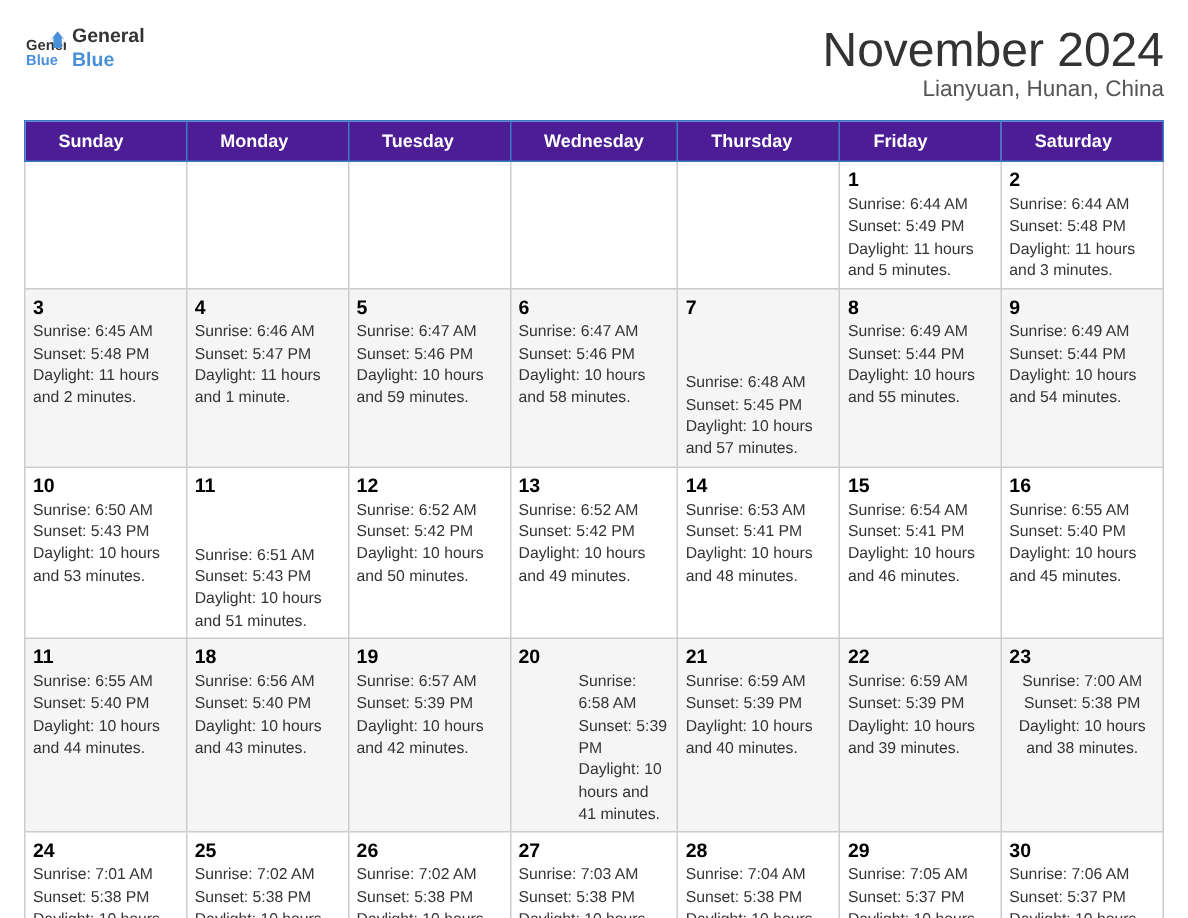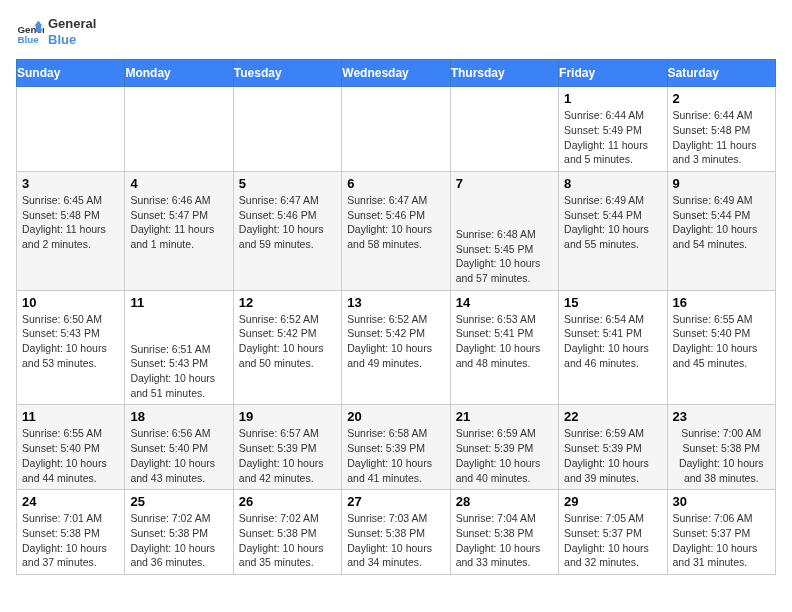--- a/index.html
+++ b/index.html
@@ -47,23 +47,23 @@
       font-size: 15px;
       font-weight: normal;
       color: #555;
     }
     table {
       width: 100%;
       border-collapse: collapse;
       font-size: 11px;
     }
     thead tr th {
-      background: #3b82f6;
+      background: #4c1d95;
       color: #fff;
-      padding: 6px 0;
+      padding: 6px 22px;
       text-align: left;
       font-weight: bold;
       font-size: 12px;
       border: 1px solid #3a7bc8;
     }
     tbody tr td {
       border: 1px solid #ccc;
       vertical-align: top;
       padding: 4px 5px;
       width: 14.28%;
@@ -96,20 +96,24 @@
     <svg class="logo-icon" viewBox="0 0 40 40" xmlns="http://www.w3.org/2000/svg">
       <text x="2" y="22" font-size="14" font-weight="bold" fill="#333">General</text>
       <text x="2" y="36" font-size="14" font-weight="bold" fill="#4a90d9">Blue</text>
       <polygon points="32,4 40,14 36,10 36,20 28,20 28,10 24,14" fill="#4a90d9"></polygon>
     </svg>
     <div class="logo-text">
       <span>General</span>
       <span>Blue</span>
     </div>
   </div>
+  <div class="title-area">
+    <h1>November 2024</h1>
+    <h2>Lianyuan, Hunan, China</h2>
+  </div>
 </div>
 
 <table>
   <thead>
     <tr id="header-row">
         <th>Sunday</th>
         <th>Monday</th>
         <th>Tuesday</th>
         <th>Wednesday</th>
         <th>Thursday</th>
@@ -239,21 +243,21 @@
 Daylight: 10 hours and 43 minutes.</div>
         </td>
         <td>
           <span class="day-number">19</span>
           <div class="day-info" style="white-space: pre-line;">Sunrise: 6:57 AM
 Sunset: 5:39 PM
 Daylight: 10 hours and 42 minutes.</div>
         </td>
         <td>
           <span class="day-number">20</span>
-          <div class="day-info" style="white-space: pre-line;">Sunrise: 6:58 AM
+          <div class="day-info" style="white-space: pre-line; margin-left: 40px;">Sunrise: 6:58 AM
 Sunset: 5:39 PM
 Daylight: 10 hours and 41 minutes.</div>
         </td>
         <td>
           <span class="day-number">21</span>
           <div class="day-info" style="white-space: pre-line;">Sunrise: 6:59 AM
 Sunset: 5:39 PM
 Daylight: 10 hours and 40 minutes.</div>
         </td>
         <td>

